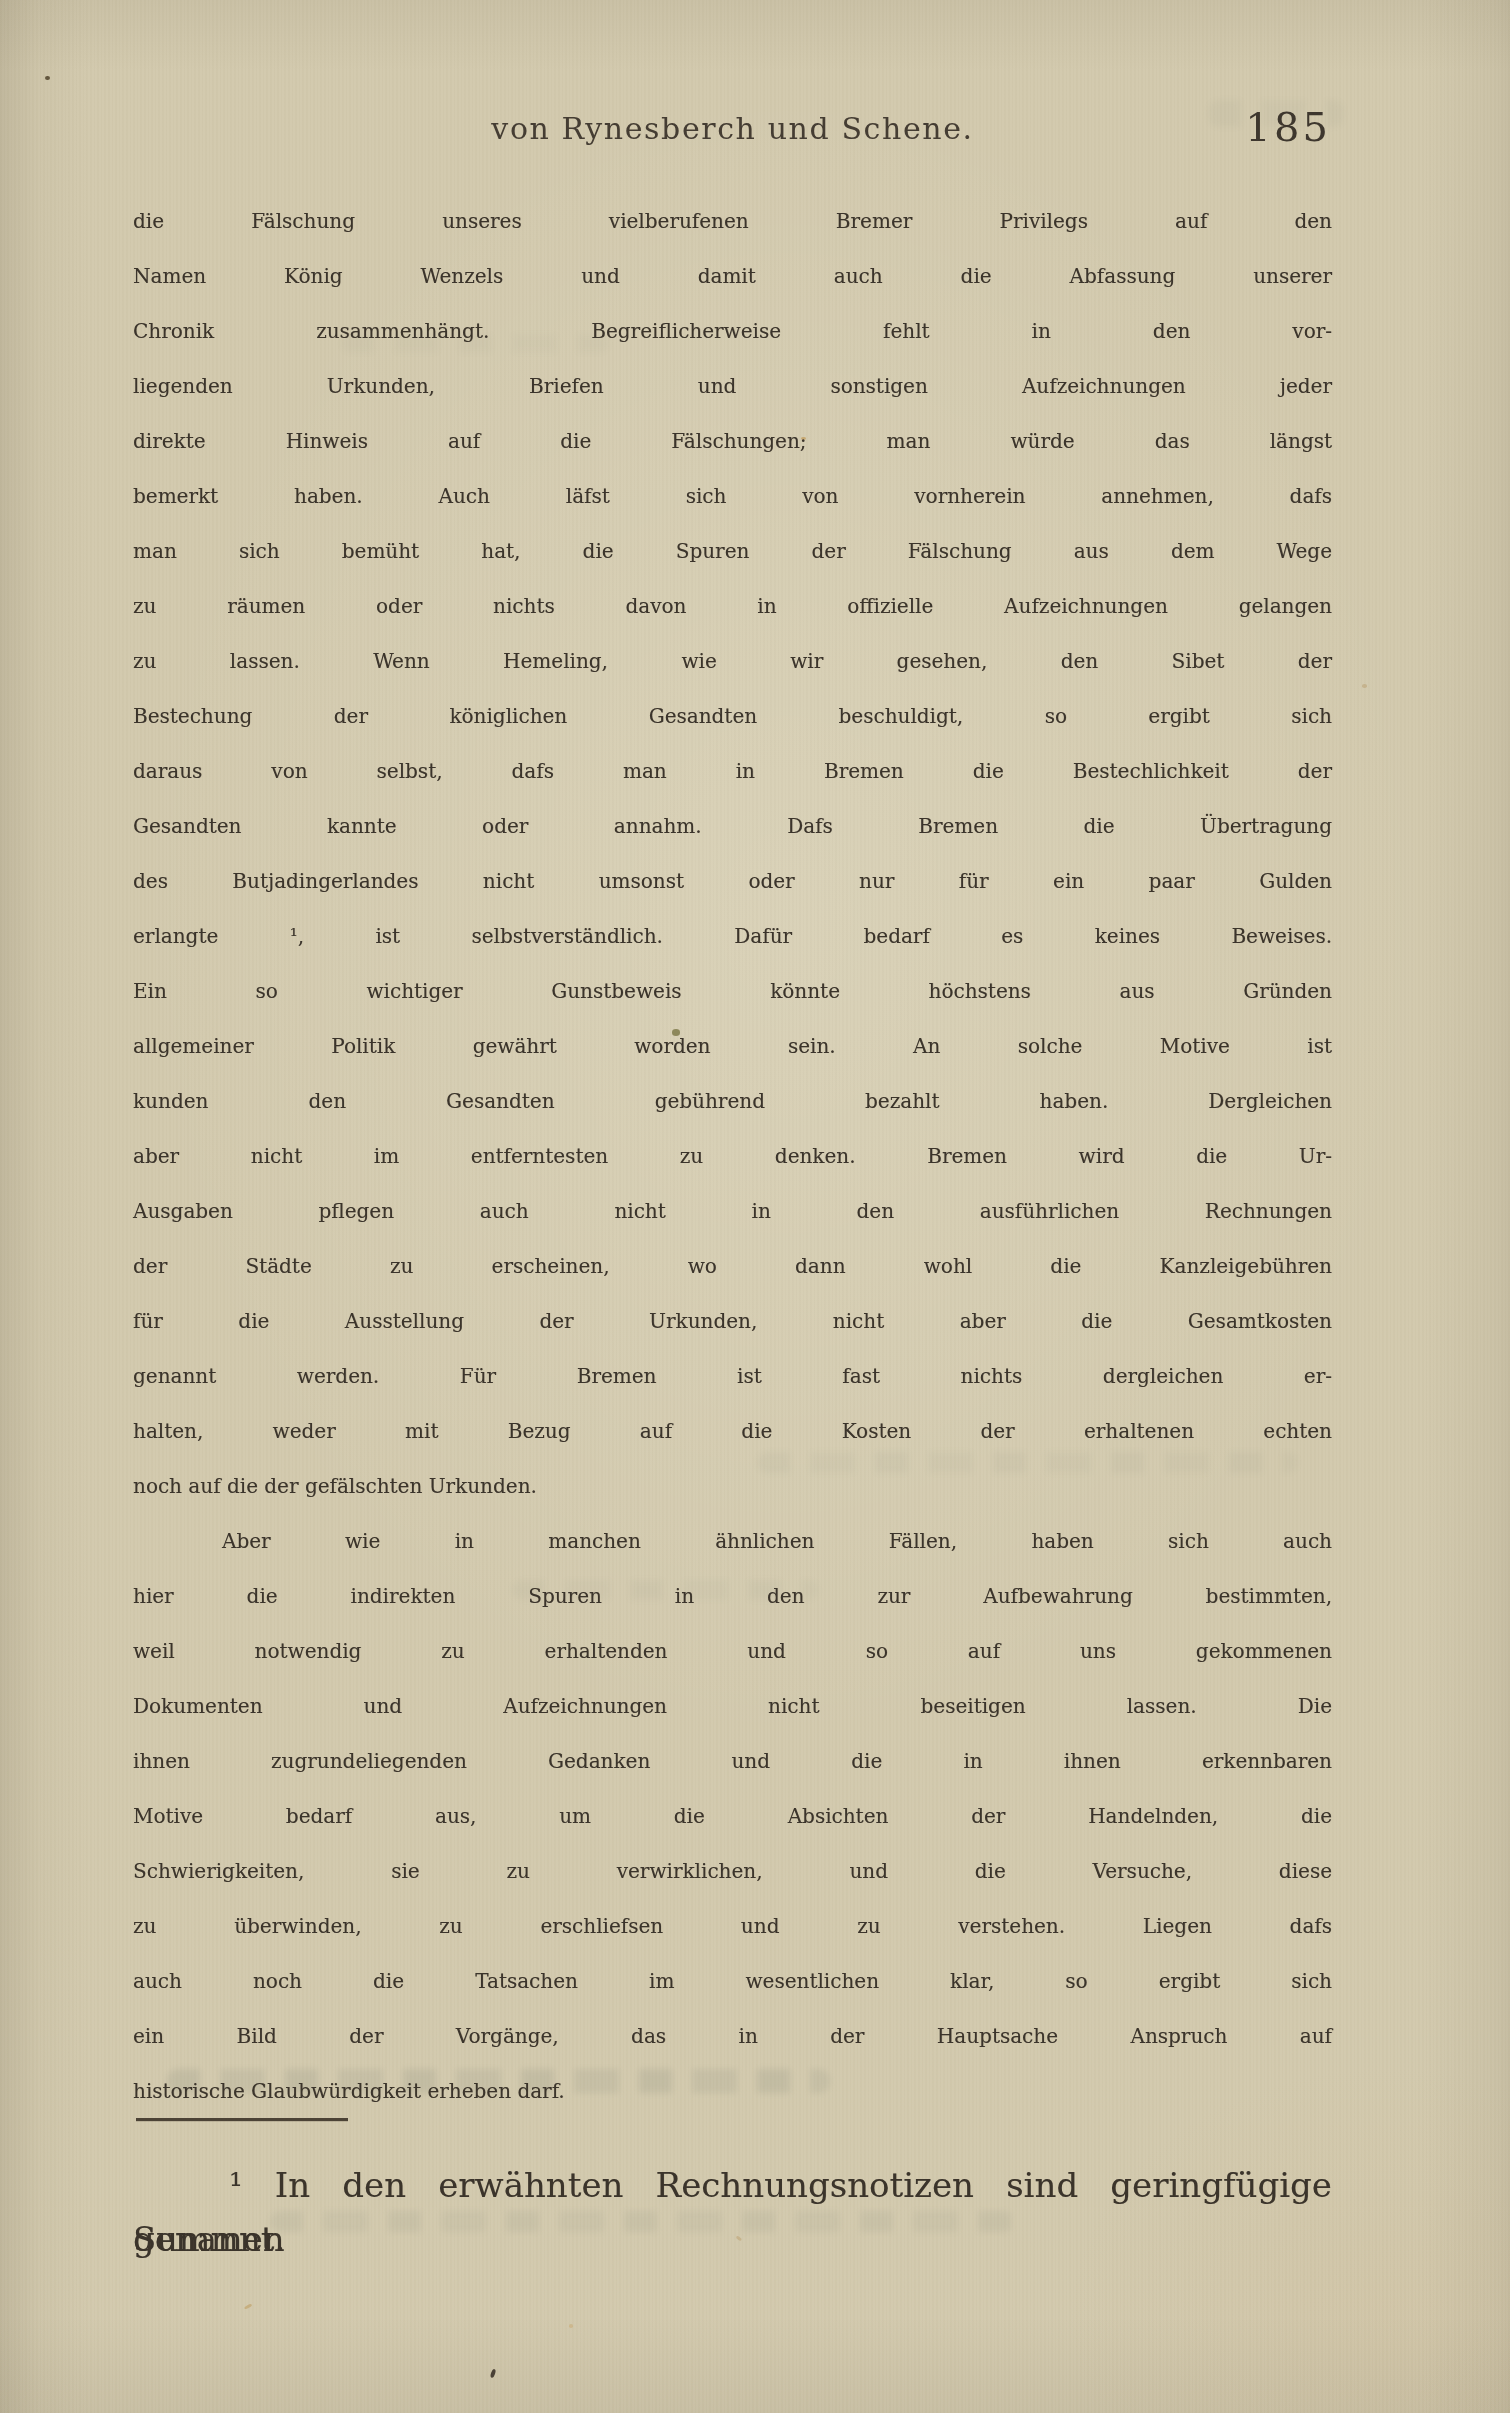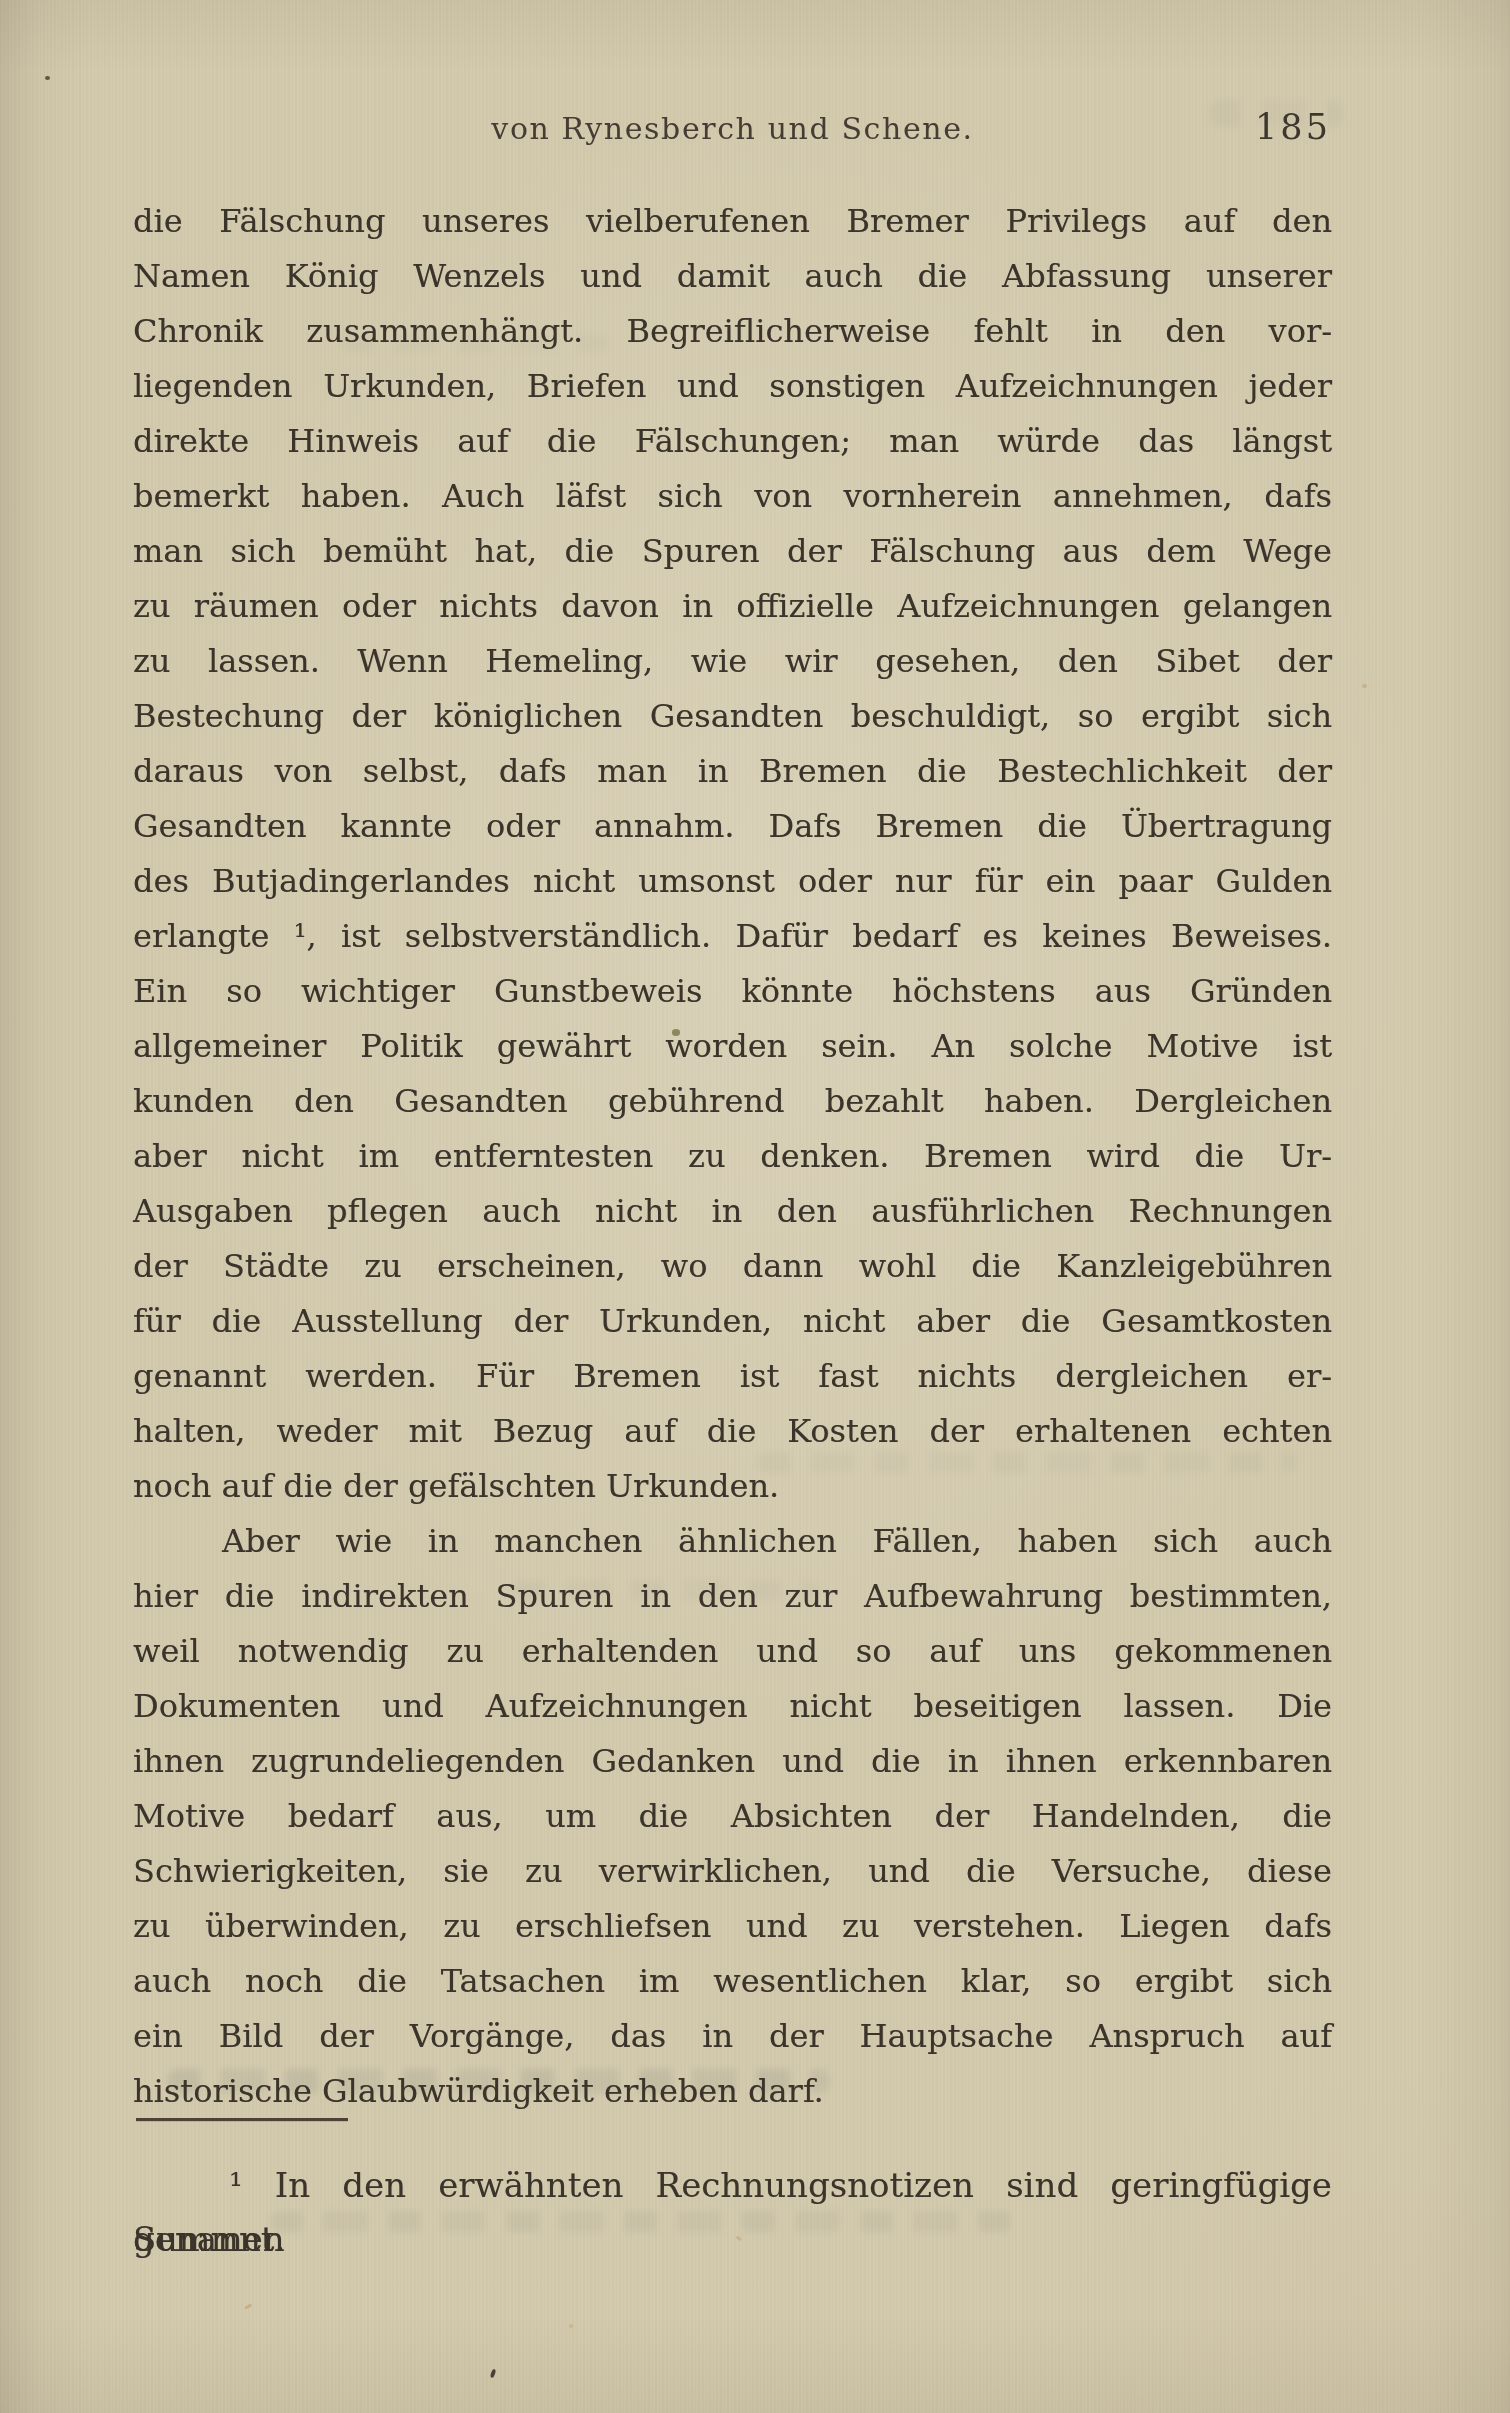--- a/index.html
+++ b/index.html
@@ -25,27 +25,27 @@
   }
 
   .running-head { position:absolute; left:133px; top:103px; width:1199px; height:52px; z-index:3; }
   .head-title {
     position:absolute; left:0; right:0; top:8.3px;
     text-align:center; font-size:30px; line-height:36px;
     letter-spacing:1.6px; color:#453d33;
   }
   .page-num {
     position:absolute; right:1px; top:0;
-    font-size:35px; line-height:48px; letter-spacing:3.1px;
+    font-size:40px; line-height:48px; letter-spacing:3.1px;
     font-variant-numeric:oldstyle-nums; color:#3e372e;text-align:center;
   }
 
   .body-text { position:absolute; left:133px; top:194px; width:1199px; z-index:3; }
   .bline {
-    height:55px; line-height:55px; font-size:32px;
+    height:55px; line-height:55px; font-size:20px;
     text-align:justify; text-align-last:justify; text-justify:inter-word;
     white-space:normal; overflow:visible;
     text-shadow:0.3px 0.3px 0.3px rgba(59,52,43,0.35);
   }
   .bline.parlast { text-align-last:left; }
   .para:not(:first-child) .bline:first-child { text-indent:89px; }
 
   .footnote-rule {
     position:absolute; left:136px; top:2118px; width:212px; height:2.6px;
     background:#4c4336; z-index:3;

